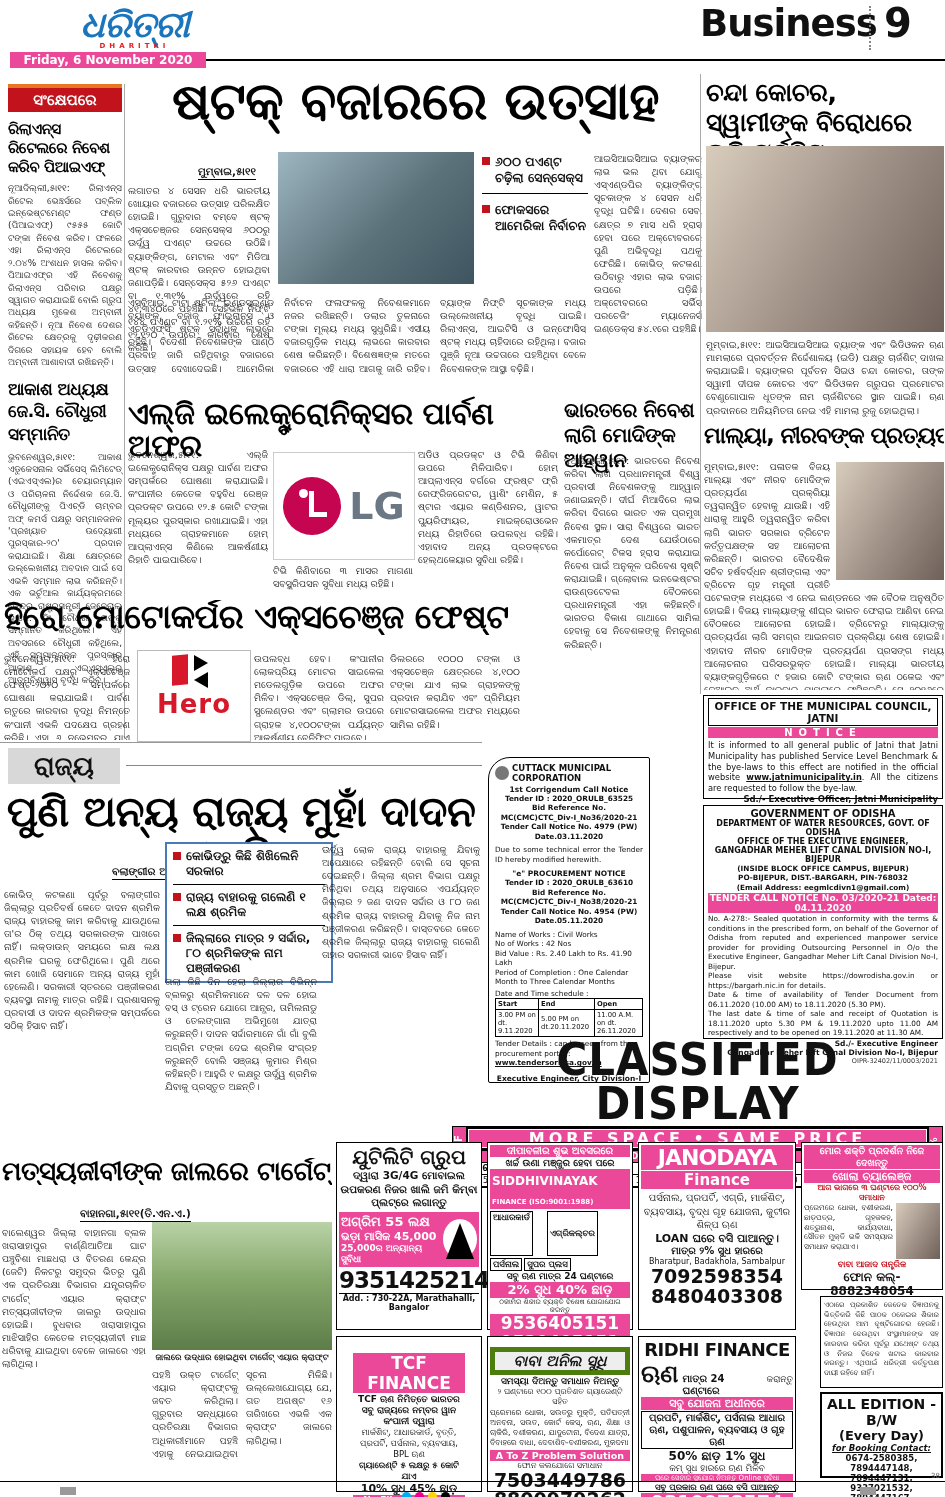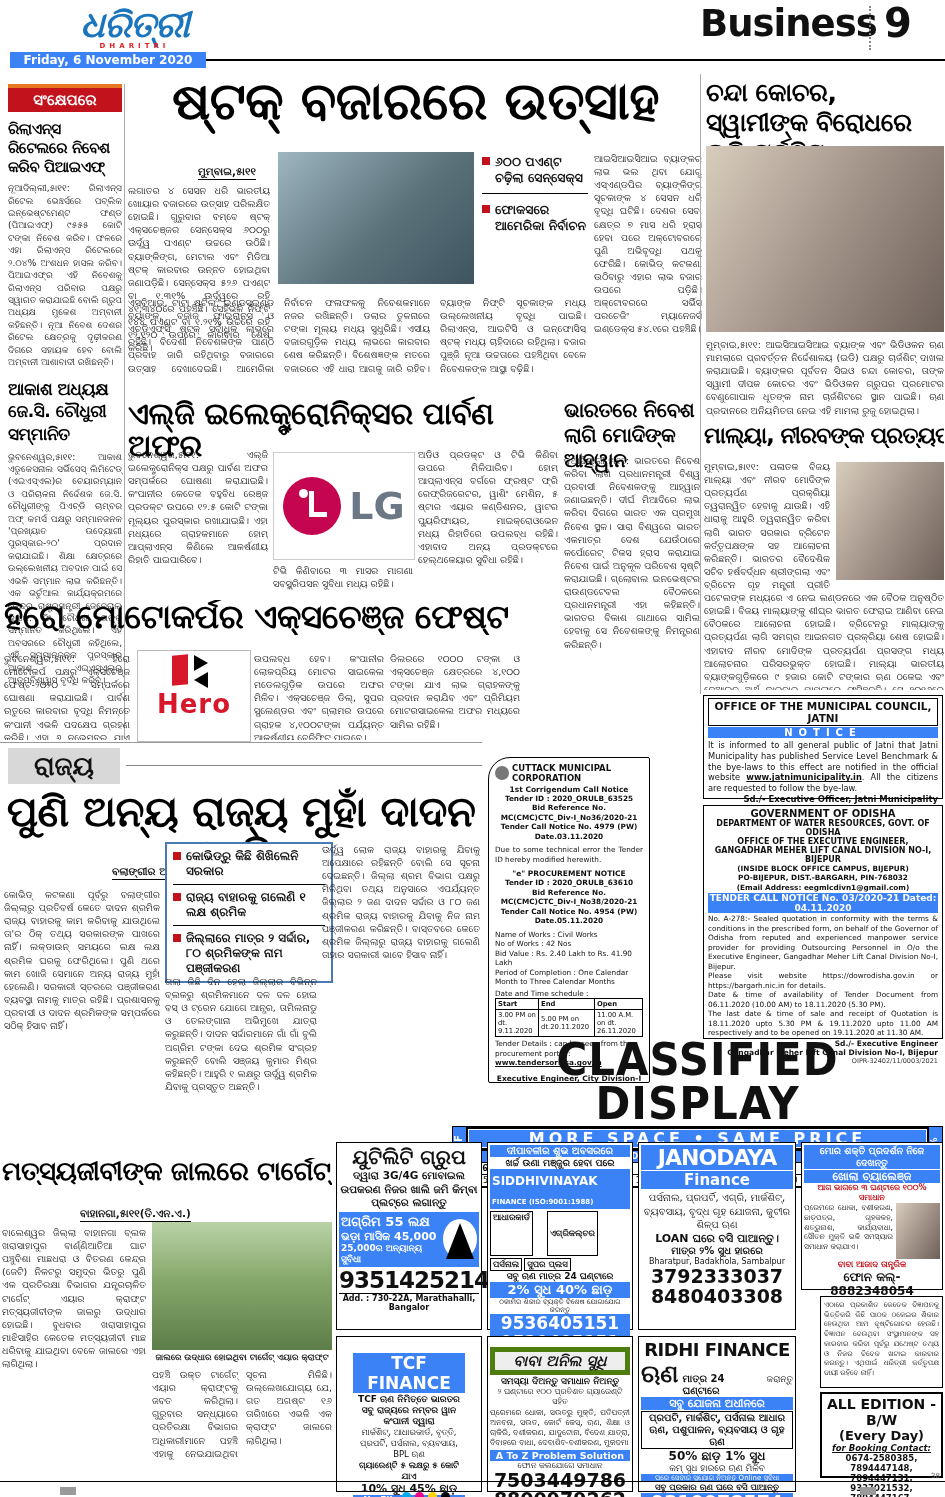--- a/index.html
+++ b/index.html
@@ -14,21 +14,21 @@
   .dateline{font-weight:bold;font-size:10.5px;border-bottom:1px solid #000;display:inline-block;padding-bottom:1px;}
   .vrule{border-left:1px solid #aaa;}
   .photo{background:linear-gradient(135deg,#9db6c0,#5c727b 55%,#3e545e);}
   .photo2{background:linear-gradient(120deg,#d8cdbd,#a3948a 50%,#6e6159);}
   .photo3{background:linear-gradient(180deg,#b9d2a6 0%,#86a86b 45%,#5d7d49 100%);}
   .rsq{display:inline-block;width:8px;height:8px;background:#c2121c;margin-right:5px;flex:none;margin-top:3px;}
   .bullet-item{display:flex;font-weight:bold;font-size:12.5px;line-height:1.25;}
   .red-tab{background:#c2121c;color:#fff;font-weight:bold;font-size:15px;text-align:center;padding:3px 0;}
   .notice-box{border:1.5px solid #000;background:#fff;}
   .tiny{font-size:7.3px;line-height:1.3;}
-  .black-bar{background:#3b82f6;color:#fff;}
+  .black-bar{background:#ec4899;color:#fff;}
   table.cmc{border-collapse:collapse;width:100%;font-size:6.8px;}
   table.cmc td,table.cmc th{border:1px solid #000;padding:1px 2px;text-align:left;}
   table.tariff{border-collapse:collapse;width:100%;font-size:8px;}
   table.tariff td{border:1px solid #000;text-align:center;padding:1px 0;}
   .vert{writing-mode:vertical-rl;transform:rotate(180deg);text-align:center;}
   .lg-circle{width:58px;height:58px;border-radius:50%;background:#c5054f;position:relative;}
   .lg-circle .dot{position:absolute;left:16px;top:12px;width:9px;height:9px;border-radius:50%;background:#fff;}
   .lg-circle .bar{position:absolute;left:26px;top:14px;width:5px;height:26px;background:#fff;}
   .lg-circle .base{position:absolute;left:26px;top:35px;width:18px;height:5px;background:#fff;}
   .hero-mark{position:relative;width:56px;height:34px;margin:4px auto 0;}
@@ -330,21 +330,21 @@
   </div>
 
   <div class="abs notice-box" style="left:638px;top:1142px;width:158px;height:188px;box-sizing:border-box;padding:2px;">
     <div class="c b black-bar" style="font-size:22px;letter-spacing:-1px;">JANODAYA</div>
     <div class="c b black-bar" style="font-size:15px;margin-top:1px;">Finance</div>
     <div class="c" style="font-size:10px;line-height:1.35;margin-top:2px;">ପର୍ସନାଲ, ପ୍ରପର୍ଟି, ଏଗ୍ରି, ମାର୍କଶିଟ୍, ବ୍ୟବସାୟ, ବୃଦ୍ଧ ଗୃହ ଯୋଜନା, କୁଟୀର ଶିଳ୍ପ ଋଣ</div>
     <div class="c b" style="font-size:11px;">LOAN ଘରେ ବସି ପାଆନ୍ତୁ।</div>
     <div class="c b" style="font-size:10px;">ମାତ୍ର ୨% ସୁଧ ହାରରେ</div>
     <div class="c" style="font-size:8px;">Bharatpur, Badakhola, Sambalpur</div>
     <div class="c b" style="font-size:19px;line-height:1.1;">
-      <div>3792333037</div>
+      <div>7092598354</div>
       <div>8480403308</div>
     </div>
   </div>
 
   <div class="abs notice-box" style="left:638px;top:1336px;width:158px;height:156px;box-sizing:border-box;padding:2px;">
     <div class="c b" style="font-size:18px;letter-spacing:-0.5px;">RIDHI FINANCE</div>
     <div style="display:flex;align-items:baseline;gap:4px;justify-content:center;">
       <span class="b" style="font-size:24px;">ଋଣ</span>
       <span class="b" style="font-size:10px;">ମାତ୍ର 24 ଘଣ୍ଟାରେ</span>
       <span style="font-size:9px;">କରାନ୍ତୁ</span>

